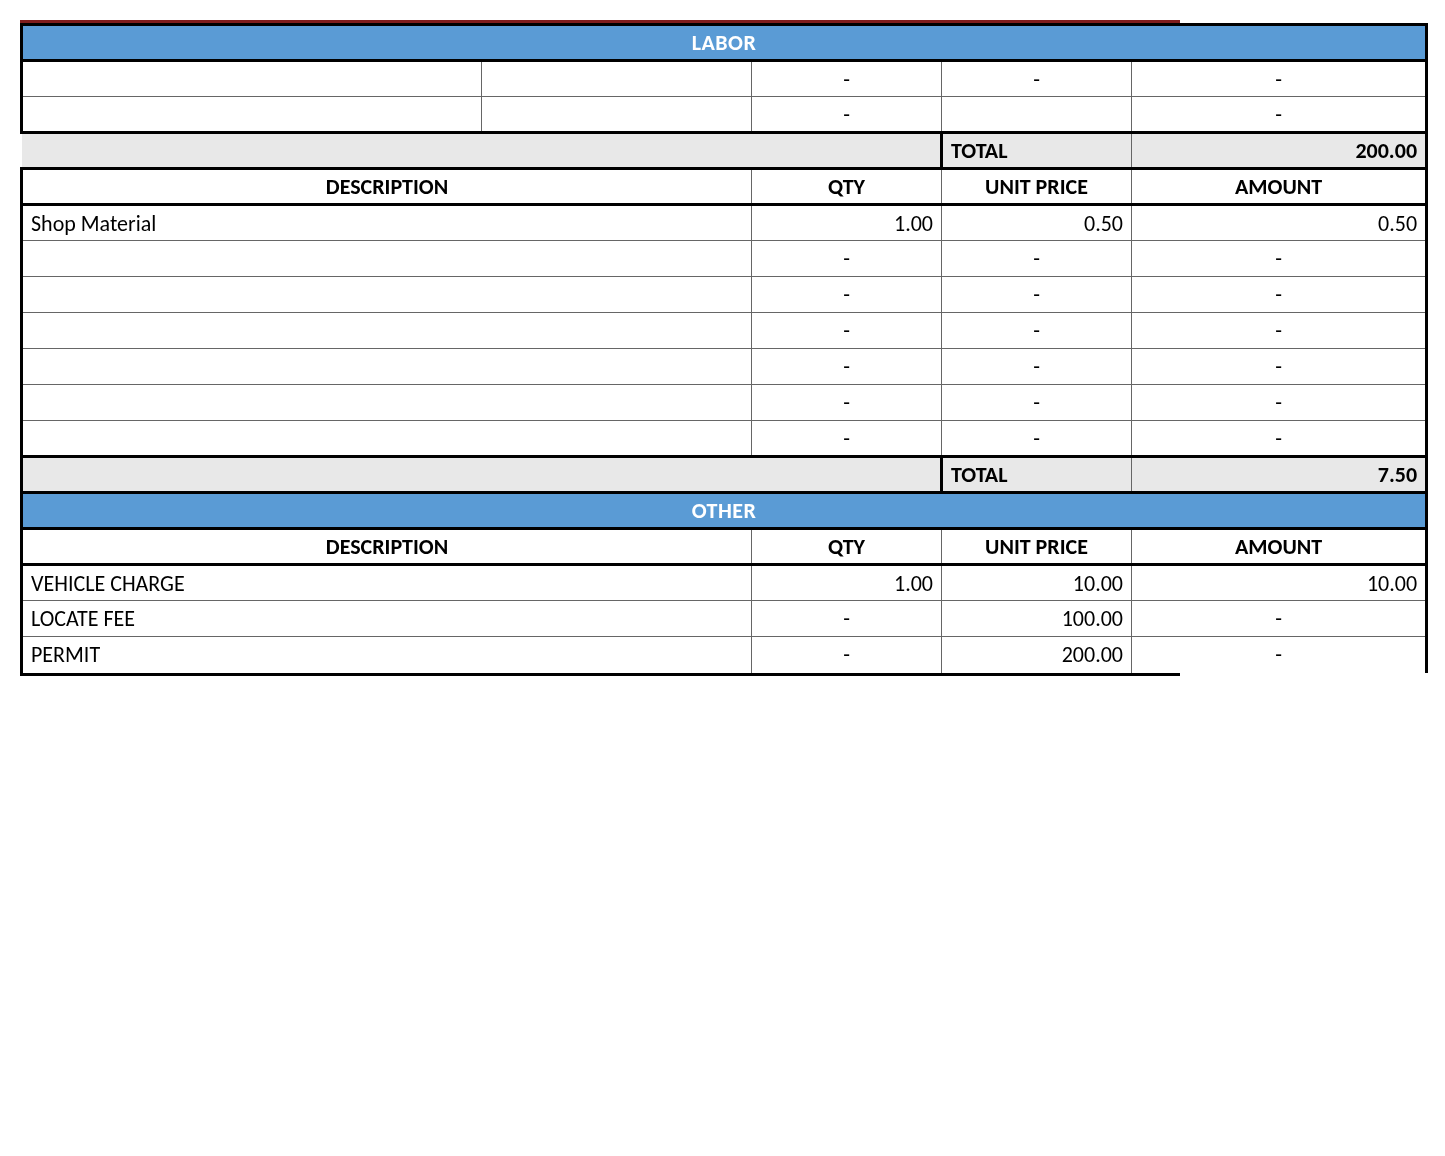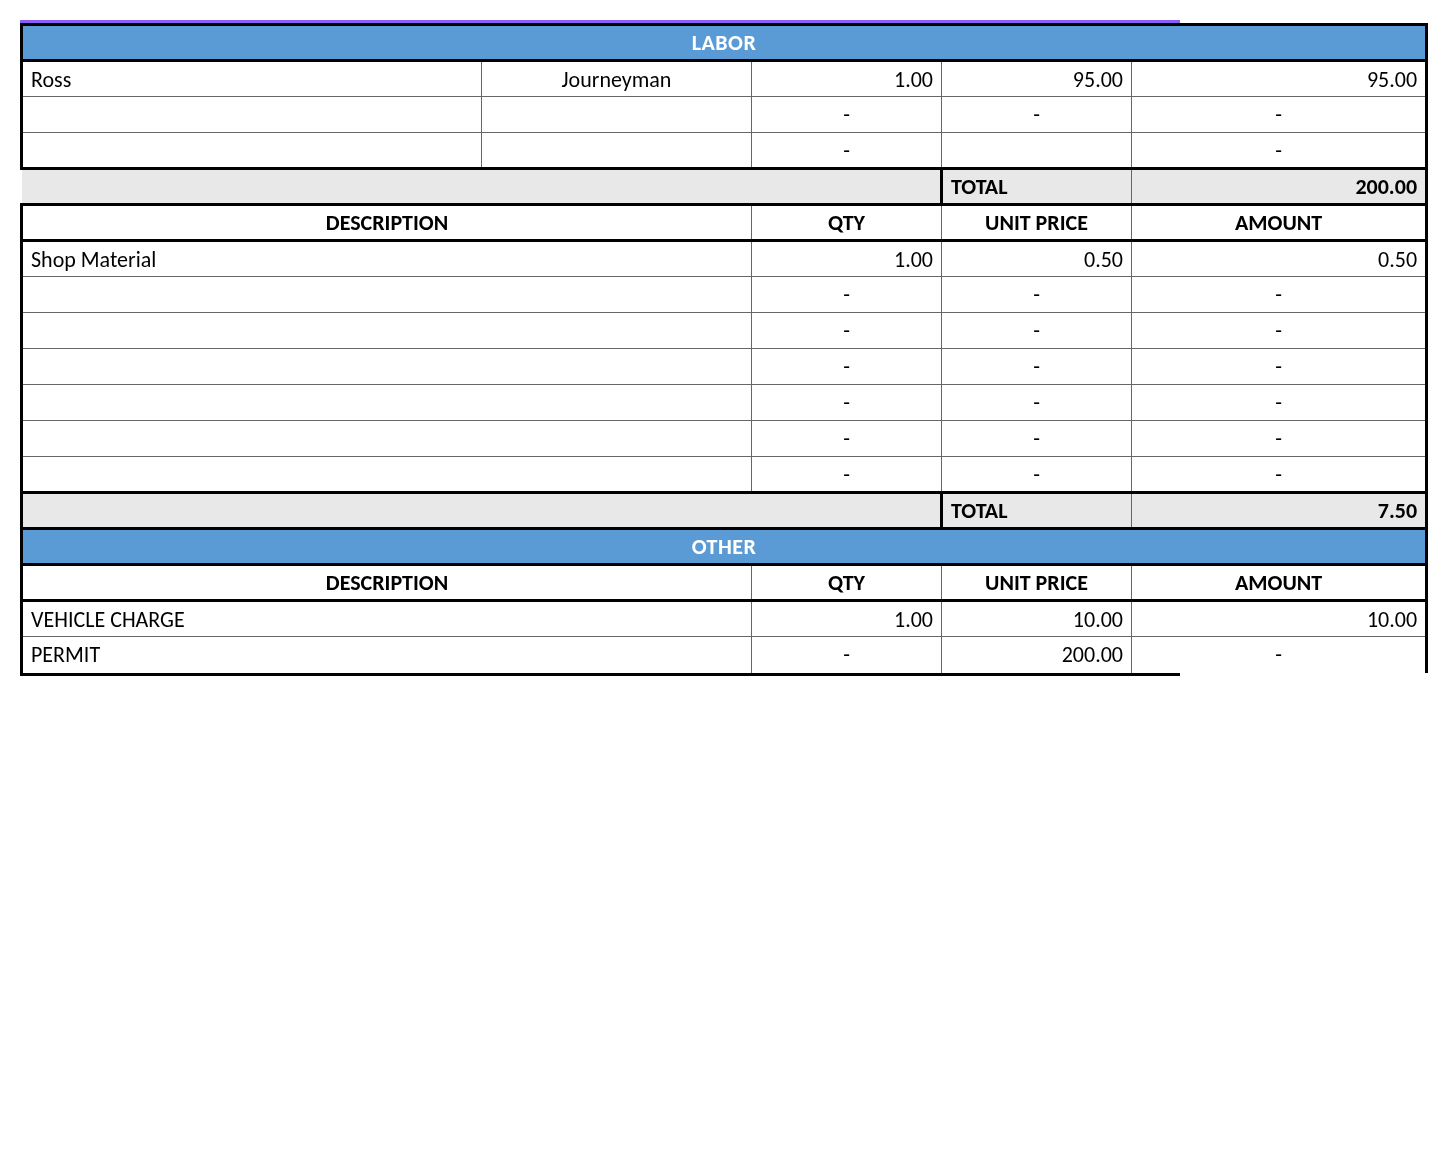--- a/index.html
+++ b/index.html
@@ -6,21 +6,21 @@
   body {
     margin: 0;
     padding: 20px;
     font-family: Calibri, Arial, sans-serif;
     background: #fff;
     color: #000;
     font-size: 22px;
   }
   .sheet {
     width: 1160px;
-    border-top: 3px solid #8b5cf6;
+    border-top: 3px solid #7f1d1d;
     border-bottom: 3px solid #000;
   }
   table {
     width: 100%;
     border-collapse: collapse;
     table-layout: fixed;
   }
   td, th {
     border: 1px solid #666;
     padding: 3px 8px;
@@ -68,27 +68,20 @@
     <col style="width:270px">
     <col style="width:190px">
     <col style="width:190px">
     <col style="width:295px">
   </colgroup>
 
   <tbody>
         <tr>
           <td colspan="5" class="section-title">LABOR</td>
         </tr>
-  <tr>
-    <td class="left bl3">Ross</td>
-    <td class="center">Journeyman</td>
-    <td class="right">1.00</td>
-    <td class="right">95.00</td>
-    <td class="right br3">95.00</td>
-  </tr>
   <tr>
     <td class="left bl3"></td>
     <td class="center"></td>
     <td class="center">-</td>
     <td class="center">-</td>
     <td class="center br3">-</td>
   </tr>
   <tr>
     <td class="left bl3"></td>
     <td class="center"></td>
@@ -168,20 +161,26 @@
     <td class="colhdr">UNIT PRICE</td>
     <td class="colhdr br3">AMOUNT</td>
   </tr>
   <tr>
     <td colspan="2" class="left bl3">VEHICLE CHARGE</td>
     <td class="right">1.00</td>
     <td class="right">10.00</td>
     <td class="right br3">10.00</td>
   </tr>
   <tr>
+    <td colspan="2" class="left bl3">LOCATE FEE</td>
+    <td class="center">-</td>
+    <td class="right">100.00</td>
+    <td class="center br3">-</td>
+  </tr>
+  <tr>
     <td colspan="2" class="left bl3" style="border-bottom:none;margin-top:12px;">PERMIT</td>
     <td class="center" style="border-bottom:none;">-</td>
     <td class="right" style="border-bottom:none;">200.00</td>
     <td class="center br3" style="border-bottom:none;">-</td>
   </tr>
 </tbody>
     </table>
 </div>
 
 </body></html>

